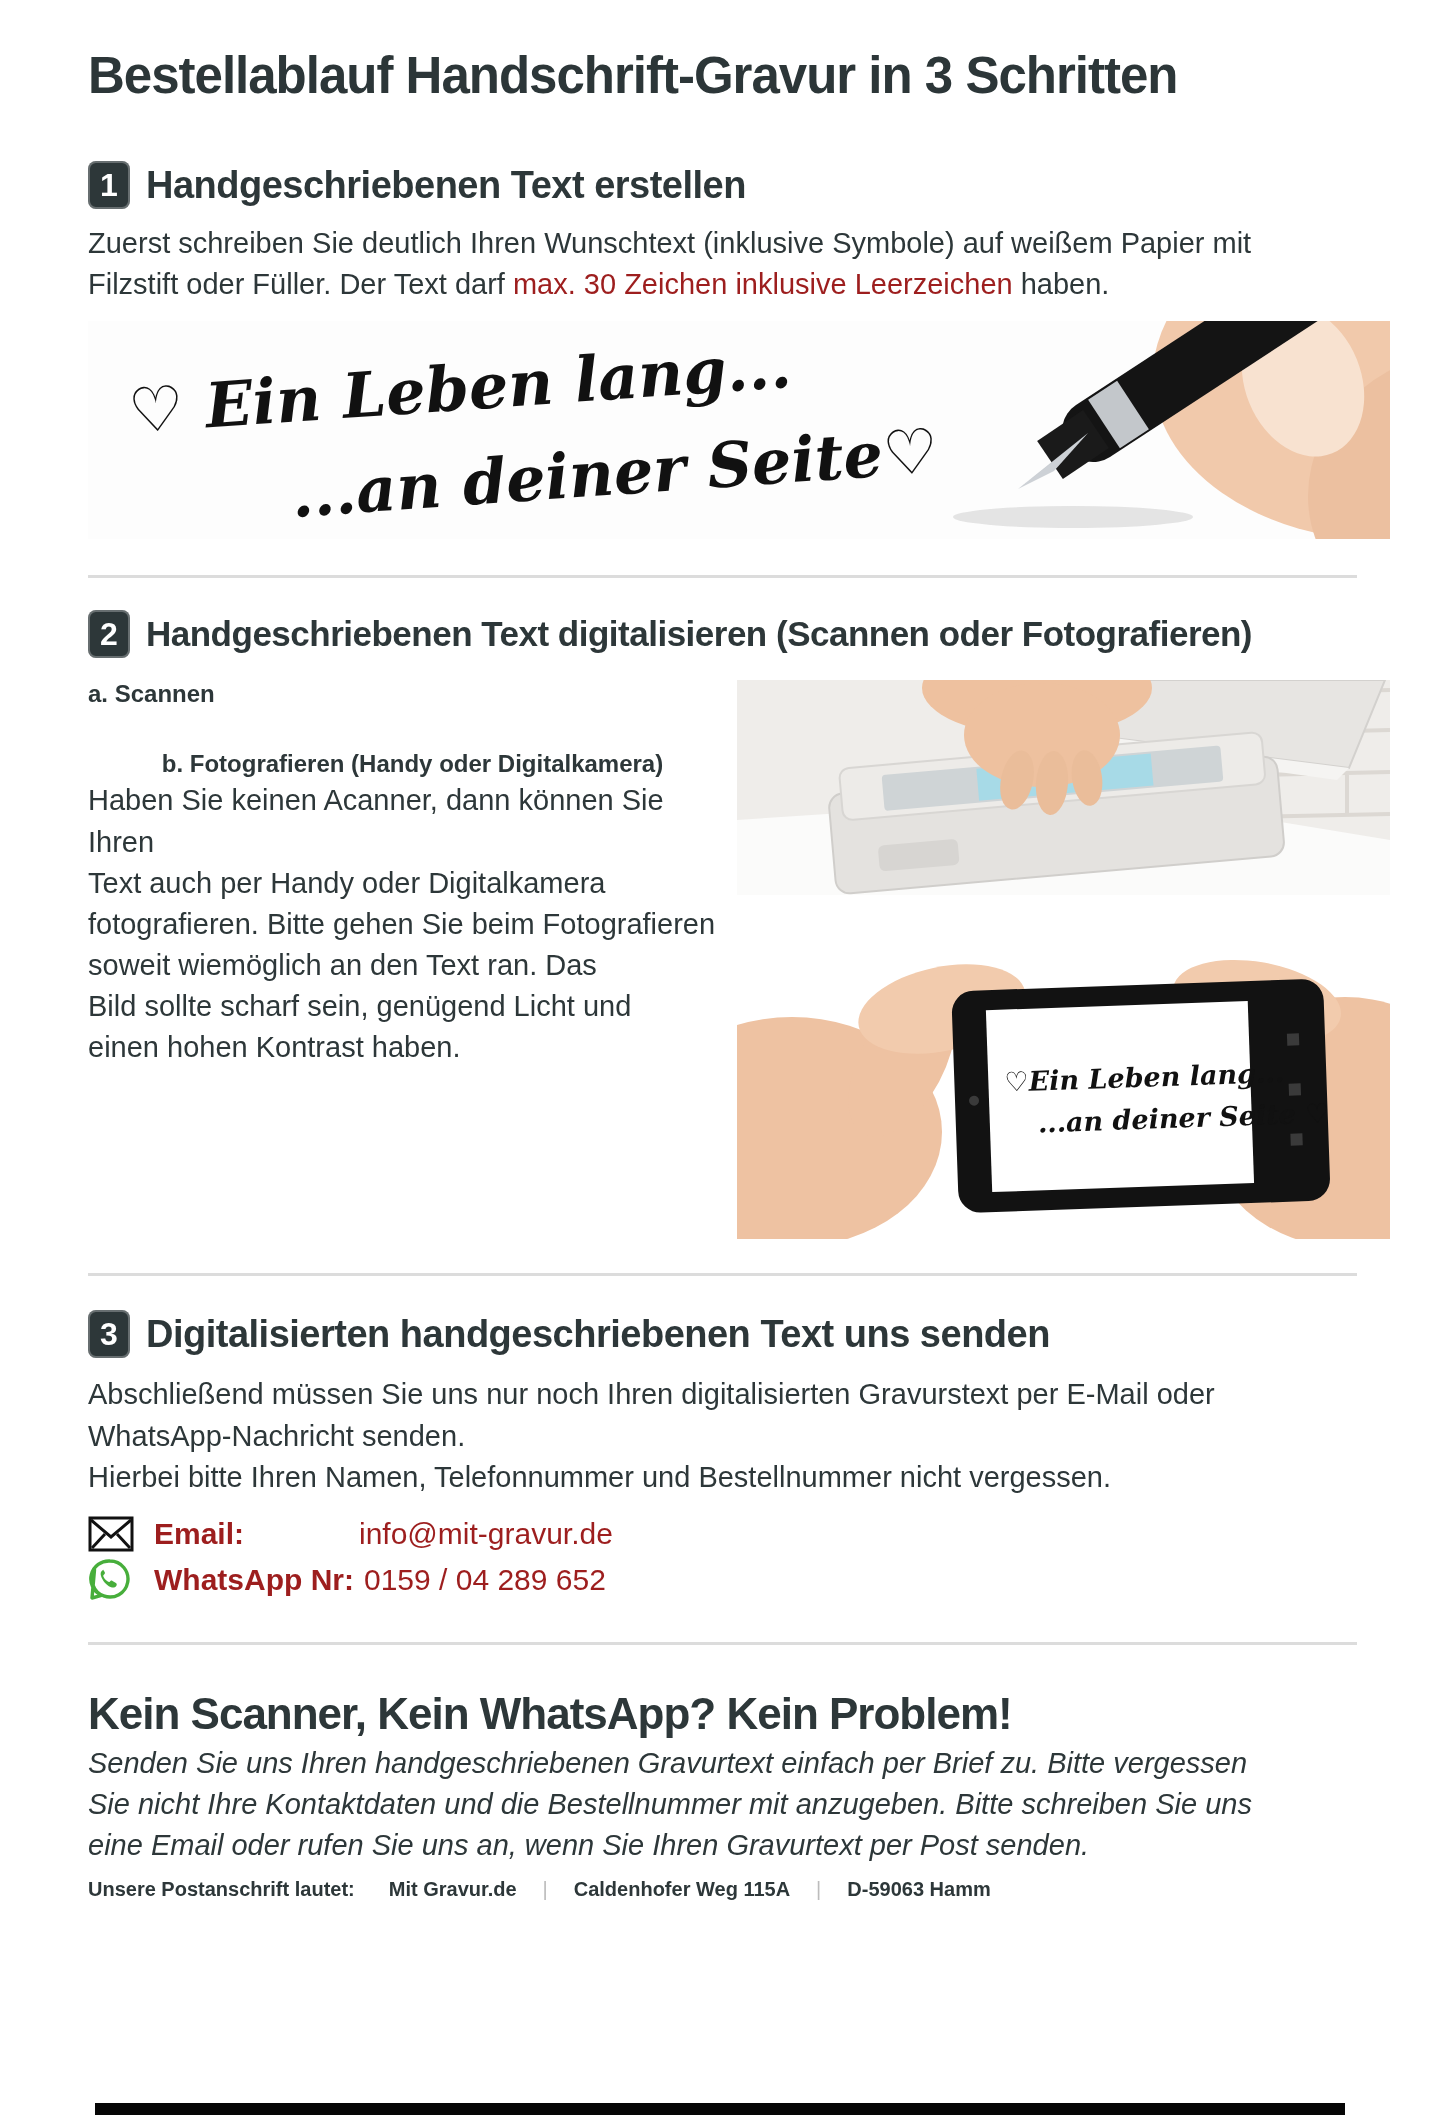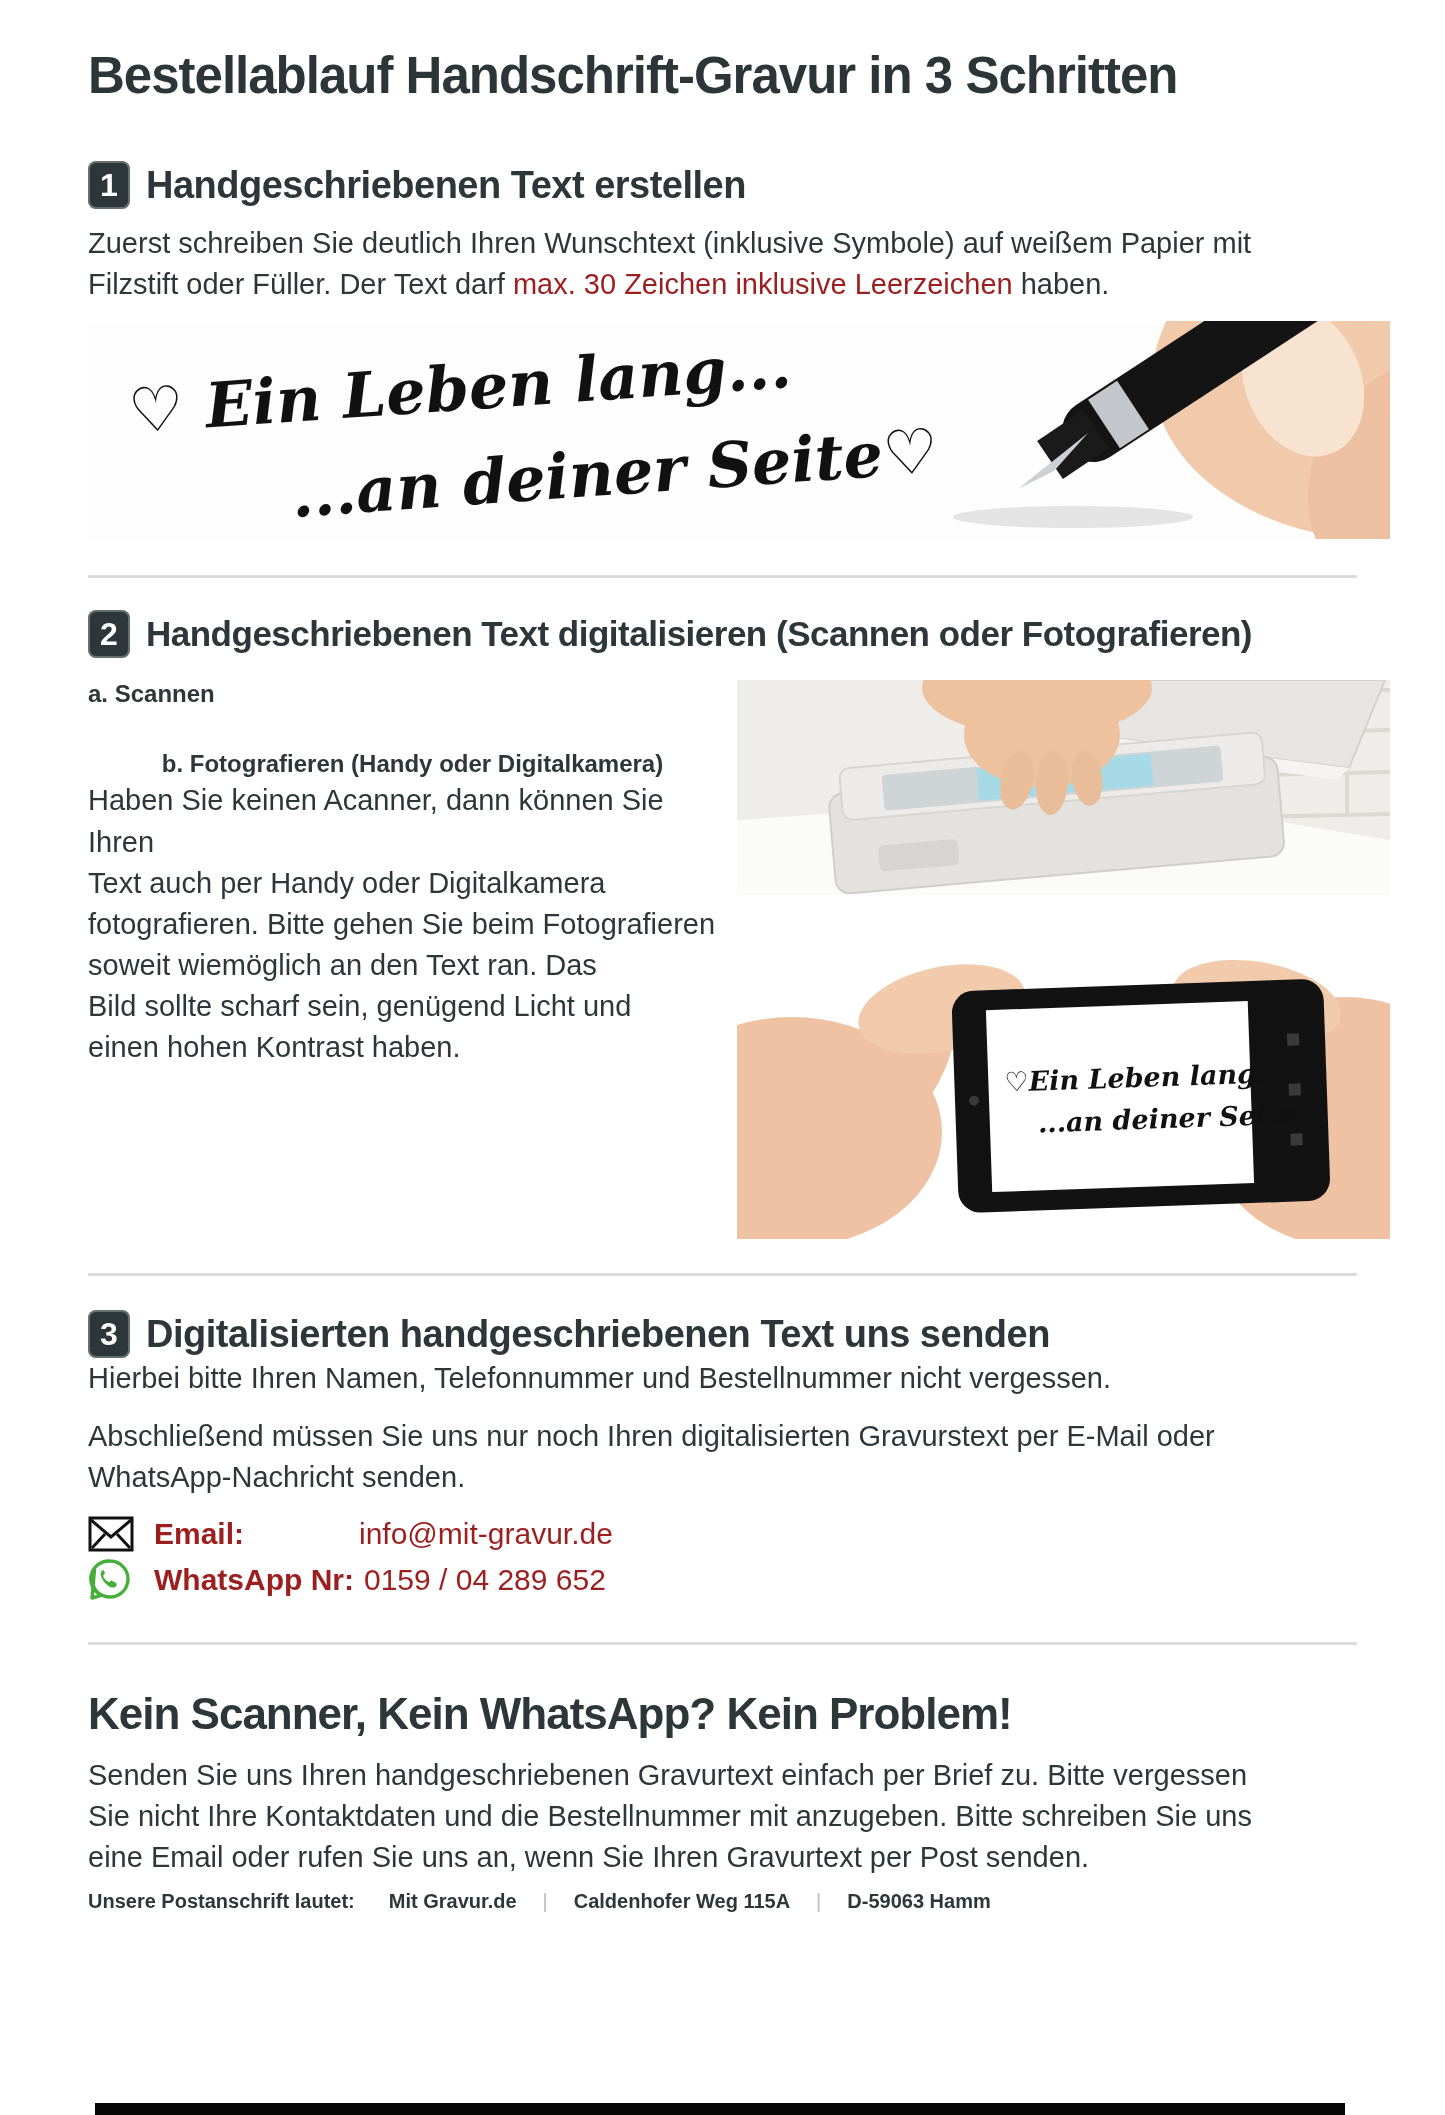--- a/index.html
+++ b/index.html
@@ -92,21 +92,21 @@
   .contact-value { font-size: 30px; color: #9d1e1e; }
   .hr3 { margin-top: 40px; }
 
   
   h2.noproblem {
     margin-top: 44px;
     font-size: 44px; font-weight: bold;
     letter-spacing: -1px;
     white-space: nowrap;
   }
-  .p4 { margin-top: 16px; width: 1290px; }
+  .p4 { margin-top: 4px; width: 1290px; font-style: italic; }
   .address-row {
     margin-top: 12px;
     display: flex; align-items: baseline;
     font-size: 20px; font-weight: bold;
     white-space: nowrap;
   }
   .address-label { margin-right: 34px; }
   .address-sep { color: #bcbcbc; margin: 0 26px; font-weight: normal; }
 
   .footer-bar {
@@ -247,23 +247,23 @@
     </div>
   </div>
 
   <hr class="divider hr2">
 
   <div class="step-head step3-head">
     <div class="badge">3</div>
     <div class="step-title">Digitalisierten handgeschriebenen Text uns senden</div>
   </div>
 
-  <p class="body p3b">Hierbei bitte Ihren Namen, Telefonnummer und Bestellnummer nicht vergessen.</p>
   <p class="body p3a">Abschließend müssen Sie uns nur noch Ihren digitalisierten Gravurstext per E-Mail oder
 WhatsApp-Nachricht senden.</p>
+  <p class="body p3b">Hierbei bitte Ihren Namen, Telefonnummer und Bestellnummer nicht vergessen.</p>
 
   <div class="contacts">
     <div class="contact-row">
       <span class="contact-icon">
         <svg width="46" height="36" viewBox="0 0 46 36">
           <rect x="2" y="2" width="42" height="32" fill="none" stroke="#111" stroke-width="3"></rect>
           <polyline points="3,4 23,21 43,4" fill="none" stroke="#111" stroke-width="3"></polyline>
           <line x1="4" y1="32" x2="17" y2="18" stroke="#111" stroke-width="3"></line>
           <line x1="42" y1="32" x2="29" y2="18" stroke="#111" stroke-width="3"></line>
         </svg>

